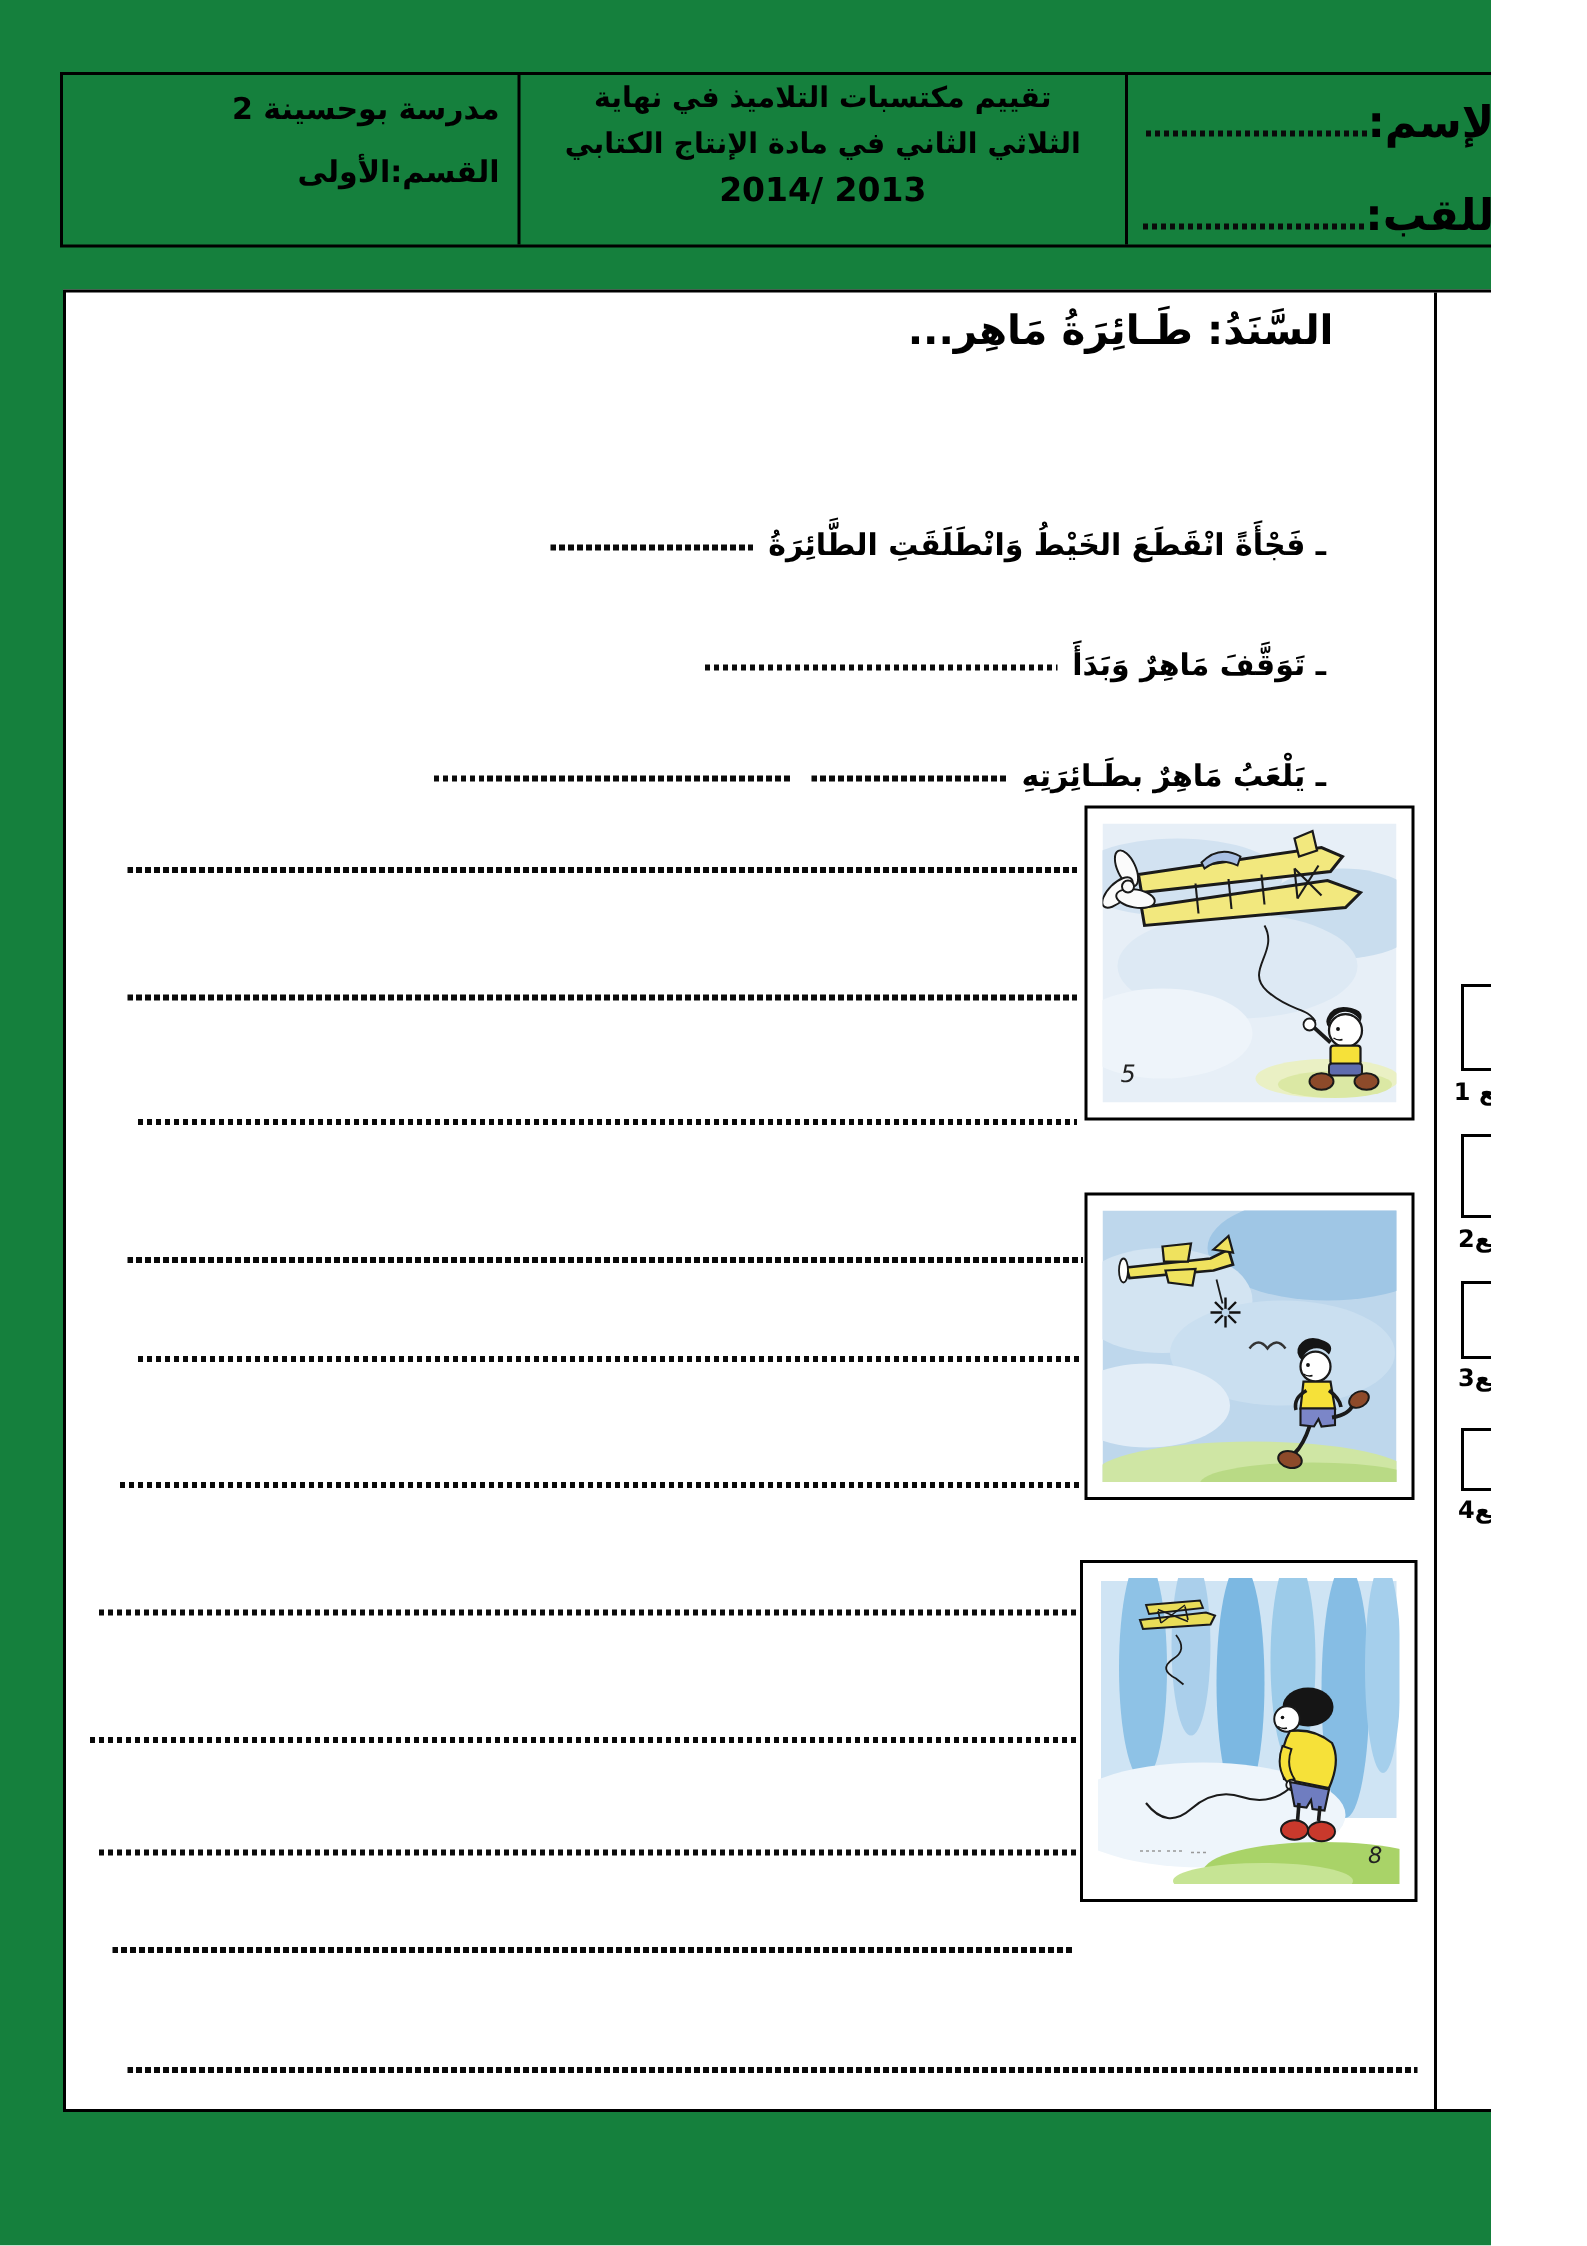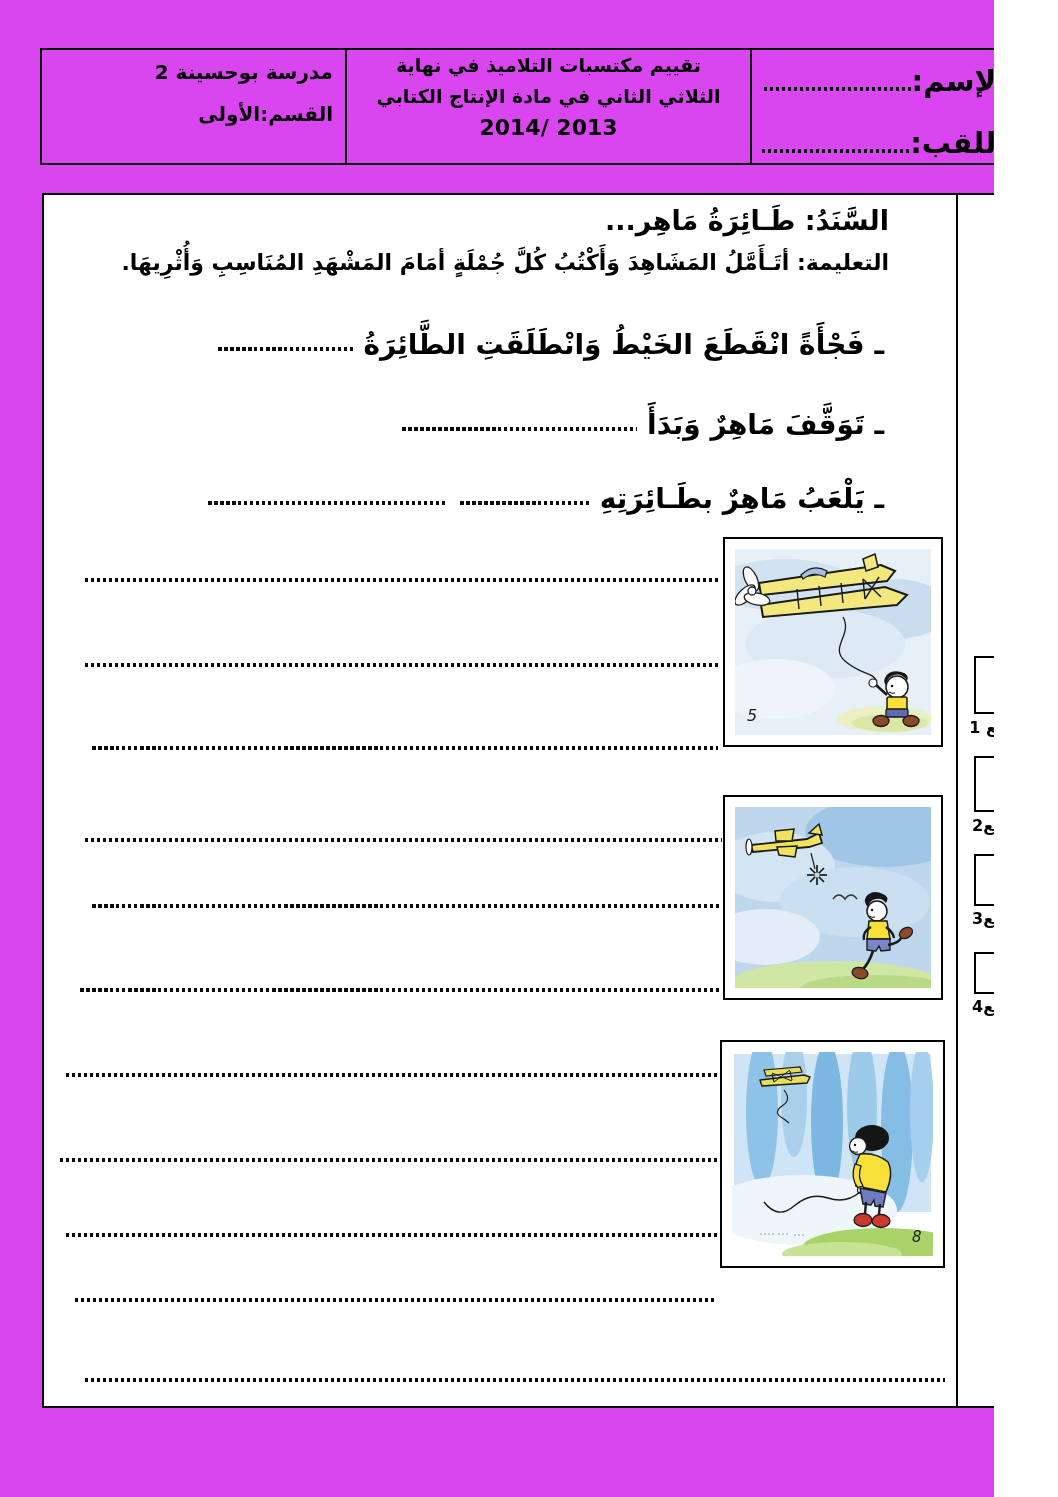--- a/index.html
+++ b/index.html
@@ -1,17 +1,17 @@
 <!DOCTYPE html>
 <html><head>
 <meta charset="utf-8">
 <style>
   html,body{margin:0;padding:0;background:#ffffff;}
   .page{
-    position:relative;width:994px;height:1497px;background:#d946ef;
+    position:relative;width:994px;height:1497px;background:#15803d;
     font-family:"DejaVu Sans",sans-serif;color:#000;overflow:hidden;
   }
   
   .header{
     position:absolute;left:40px;top:48px;width:980px;height:117px;
     border:2px solid #000;box-sizing:border-box;display:flex;
   }
   .cell{height:100%;box-sizing:border-box;}
   .cell-school{
     width:305px;border-right:2px solid #000;direction:rtl;
@@ -34,21 +34,21 @@
   
   .main-frame{
     position:absolute;left:42px;top:193px;width:976px;height:1215px;
     border:2px solid #000;box-sizing:border-box;background:#fff;
   }
   .vdivider{position:absolute;left:956px;top:195px;width:2px;height:1211px;background:#000;}
   .doc-line{position:absolute;direction:rtl;text-align:right;font-weight:bold;white-space:nowrap;line-height:1.55;}
   .sanad{right:105px;top:200px;font-size:27px;}
   .instruction{right:105px;top:246px;font-size:22px;}
   .sentence{position:absolute;right:110px;direction:rtl;text-align:right;font-weight:bold;
-            font-size:28px;white-space:nowrap;line-height:1.6;}
+            font-size:20px;white-space:nowrap;line-height:1.6;margin-top:24px;}
   .sentence .leader{vertical-align:3px;margin-inline-start:10px;}
   .dotline{
     position:absolute;height:4px;
     background-image:repeating-linear-gradient(90deg,#0a0a0a 0 3.5px,transparent 3.5px 6px);
   }
   .figure{position:absolute;border:2px solid #000;background:#fff;padding:10px;box-sizing:border-box;}
   .figure svg{display:block;}
   .score-box{position:absolute;border:2px solid #000;background:#fff;box-sizing:border-box;}
   .score-label{position:absolute;width:60px;text-align:center;font-weight:bold;font-size:16px;direction:rtl;}
 </style>
@@ -76,21 +76,20 @@
         <span>اللقب:</span>
         <span class="leader" style="width:148px"></span>
       </div>
     </div>
   </div>
 
   <div class="main-frame"></div>
   <div class="vdivider"></div>
 
   <div class="doc-line sanad">السَّنَدُ: طَـائِرَةُ مَاهِر...</div>
-  <div class="doc-line instruction">التعليمة: أتَـأَمَّلُ المَشَاهِدَ وَأَكْتُبُ كُلَّ جُمْلَةٍ أمَامَ المَشْهَدِ المُنَاسِبِ وَأُثْرِيهَا.</div>
 
   <div class="sentence" style="top:323px">
     <span>ـ فَجْأَةً انْقَطَعَ الخَيْطُ وَانْطَلَقَتِ الطَّائِرَةُ</span><span class="leader" style="width:135px"></span>
   </div>
   <div class="sentence" style="top:403px">
     <span>ـ تَوَقَّفَ مَاهِرٌ وَبَدَأَ</span><span class="leader" style="width:235px"></span>
   </div>
   <div class="sentence" style="top:477px">
     <span>ـ يَلْعَبُ مَاهِرٌ بطَـائِرَتِهِ</span><span class="leader" style="width:130px"></span><span class="leader" style="width:238px;margin-inline-start:14px"></span>
   </div>

